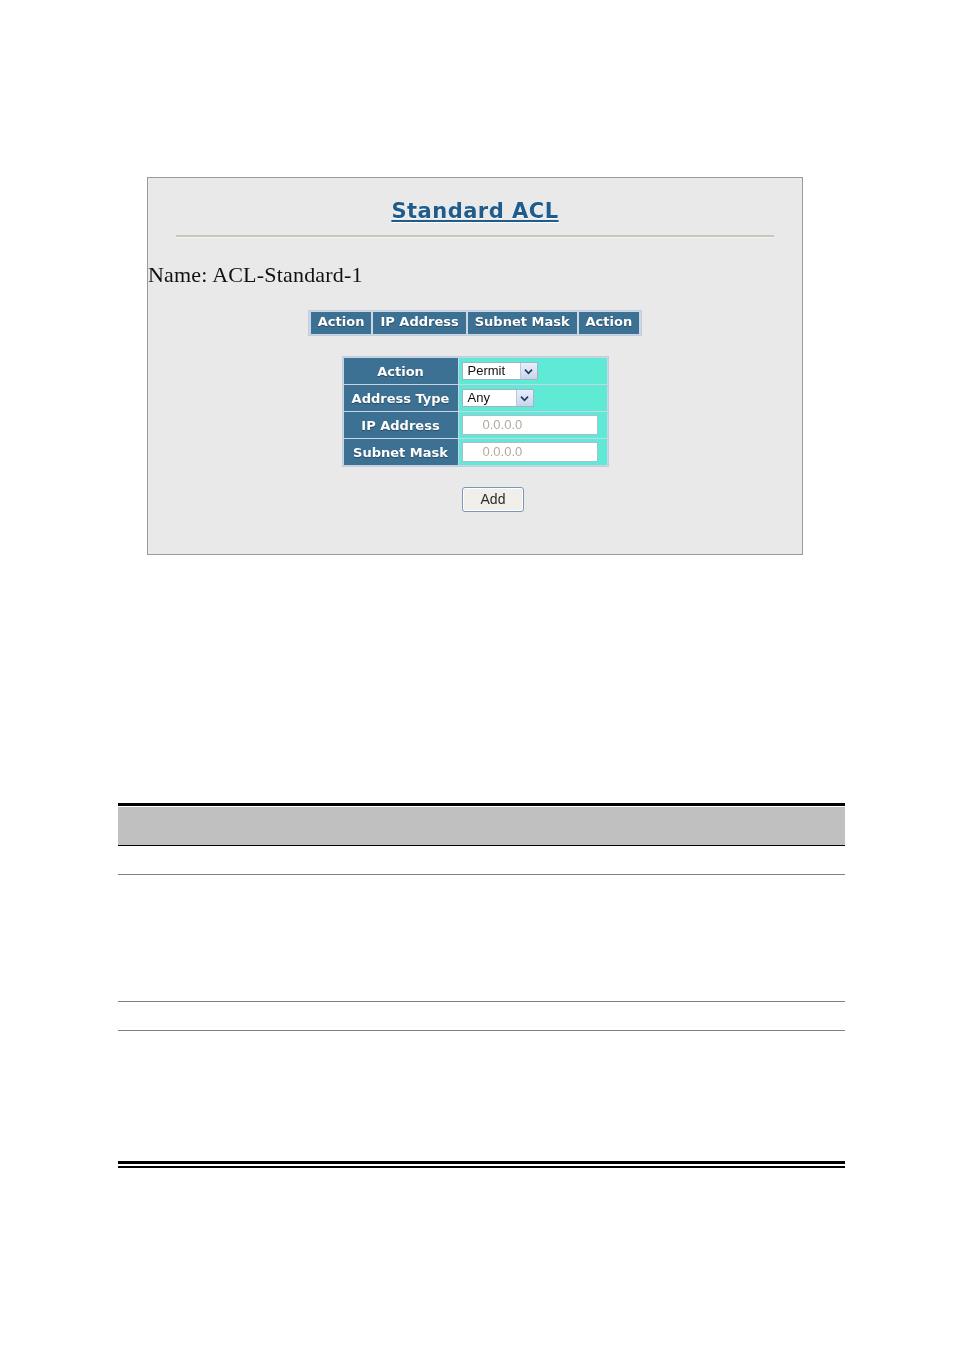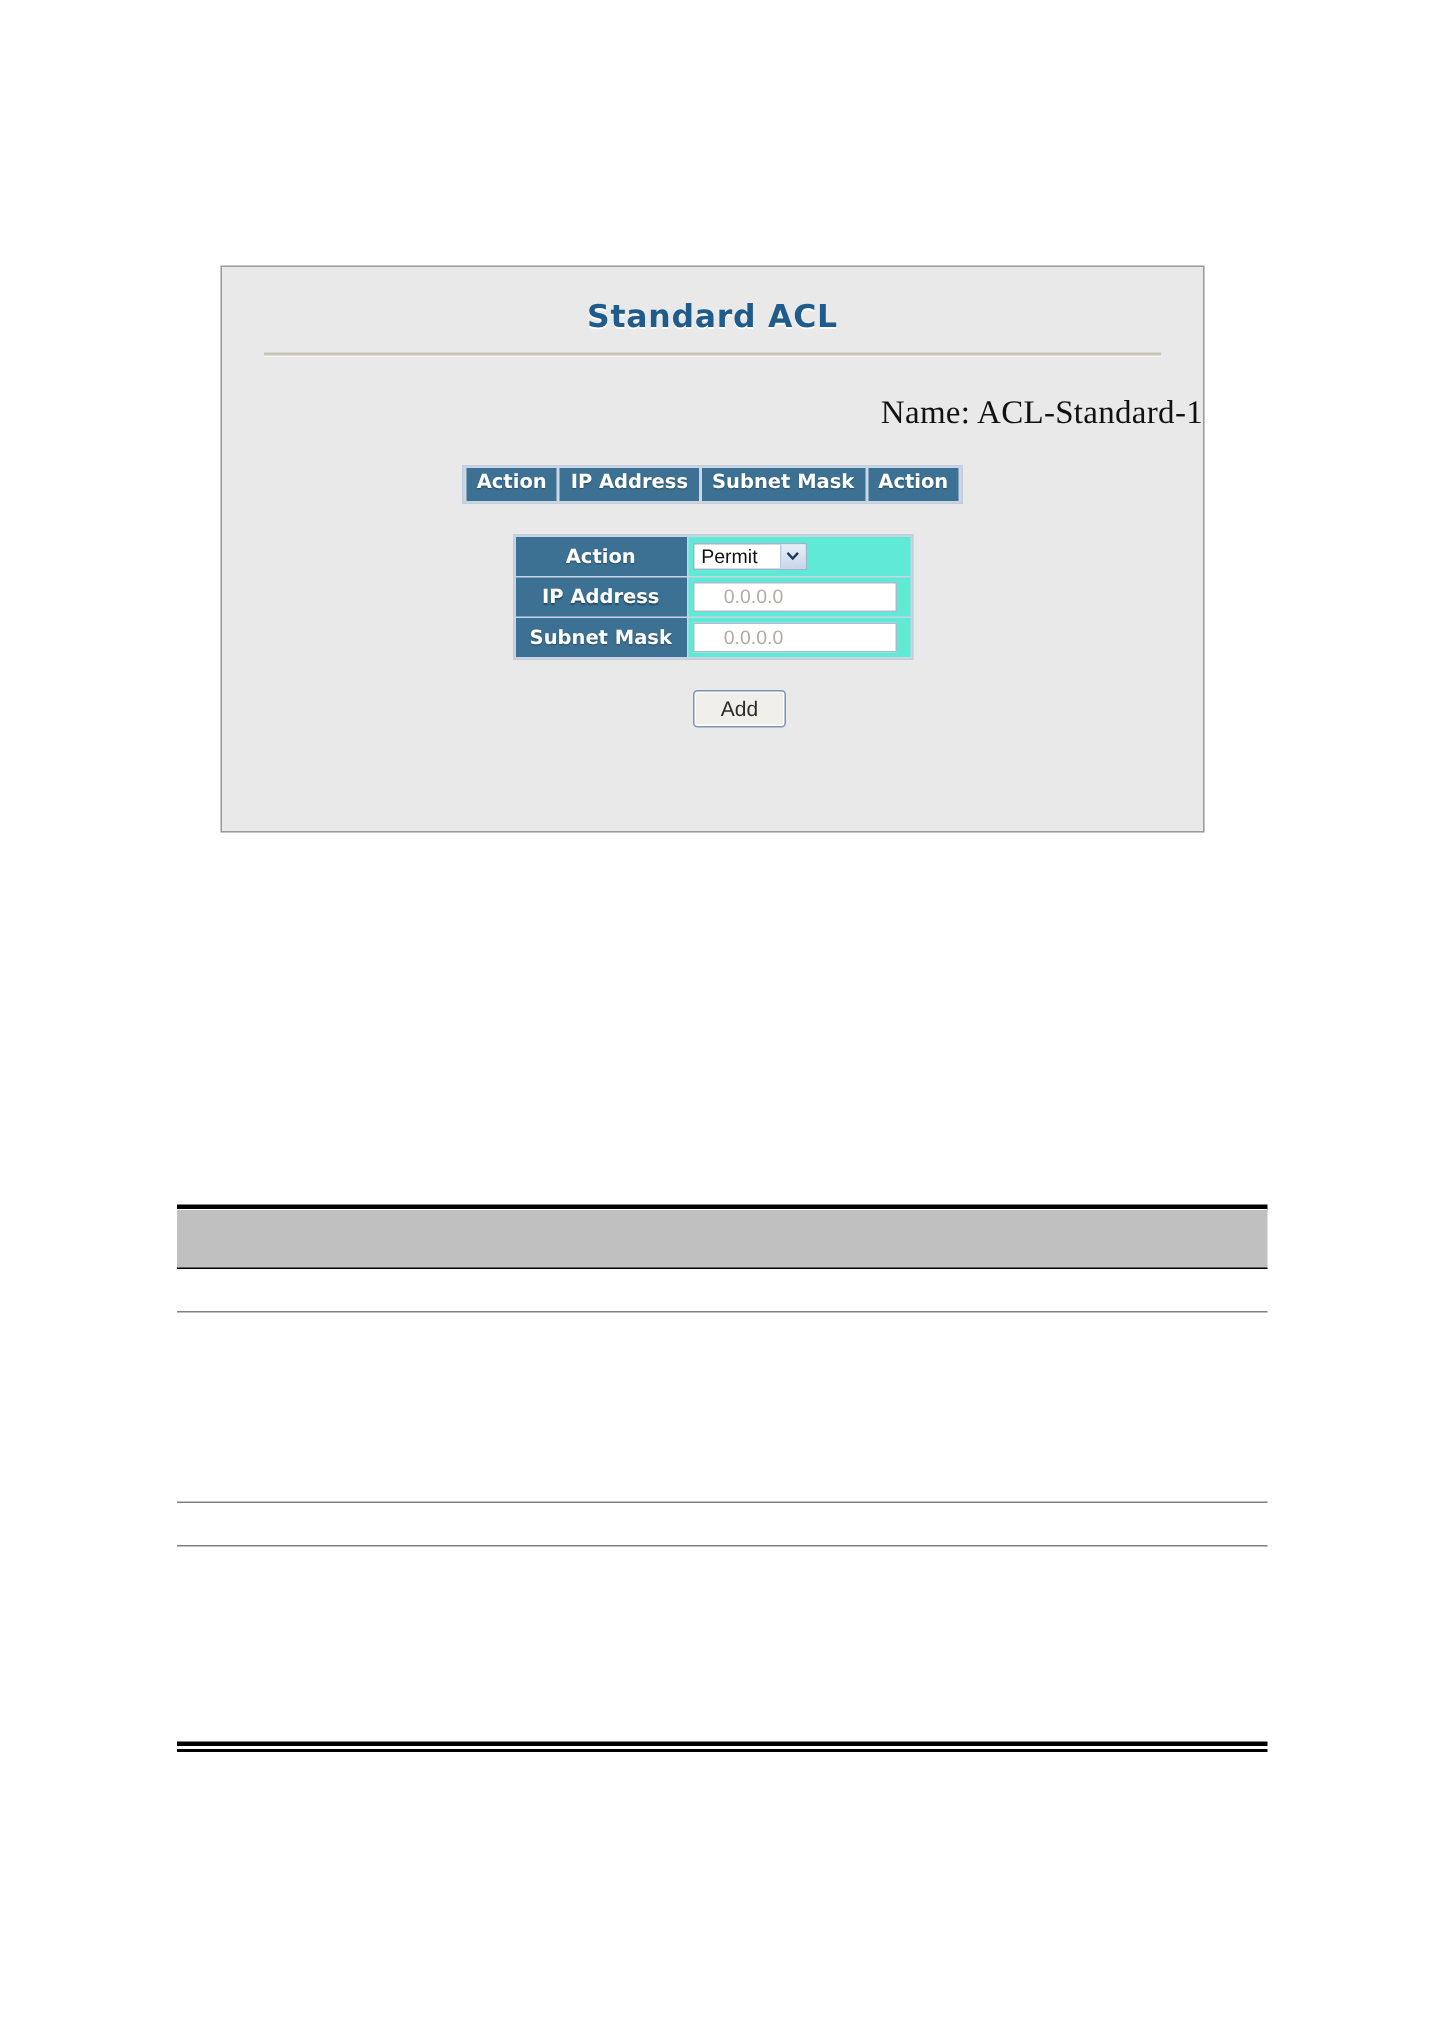--- a/index.html
+++ b/index.html
@@ -31,31 +31,32 @@
   .panel-title {
     text-align: center;
     color: #1f5c8b;
     font-family: "DejaVu Sans", sans-serif;
     font-weight: bold;
     font-size: 21px;
     letter-spacing: 0.5px;
     padding-top: 22px;
     line-height: 1.1;
     text-shadow: 0 1px 0 #ffffff;
+    text-decoration: underline;
   }
 
   .title-rule {
     height: 2px;
     background: #c9c6b8;
     margin: 12px 28px 0 28px;
     border-bottom: 1px solid #f4f4f2;
   }
 
   .acl-name {
-    text-align: right;
+    text-align: left;
     font-family: "Liberation Serif", serif;
     font-size: 22px;
     color: #111111;
     margin-top: 24px;
     letter-spacing: 0.2px;
   }
 
   
   .col-header-wrap {
     display: flex;
@@ -246,20 +247,33 @@
               <span class="sel-text">Permit</span>
               <span class="sel-arrow">
                 <svg width="9" height="7" viewBox="0 0 9 7" aria-hidden="true">
                   <path d="M1 1.6 L4.5 5.4 L8 1.6" fill="none" stroke="#1b3a5c" stroke-width="1.6"></path>
                 </svg>
               </span>
             </span>
           </td>
         </tr>
 
+        <tr>
+          <td class="label">Address Type</td>
+          <td class="value">
+            <span class="sel w-any">
+              <span class="sel-text">Any</span>
+              <span class="sel-arrow">
+                <svg width="9" height="7" viewBox="0 0 9 7" aria-hidden="true">
+                  <path d="M1 1.6 L4.5 5.4 L8 1.6" fill="none" stroke="#1b3a5c" stroke-width="1.6"></path>
+                </svg>
+              </span>
+            </span>
+          </td>
+        </tr>
 
         <tr>
           <td class="label">IP Address</td>
           <td class="value">
             <span class="txt">0.0.0.0</span>
           </td>
         </tr>
 
         <tr>
           <td class="label">Subnet Mask</td>

